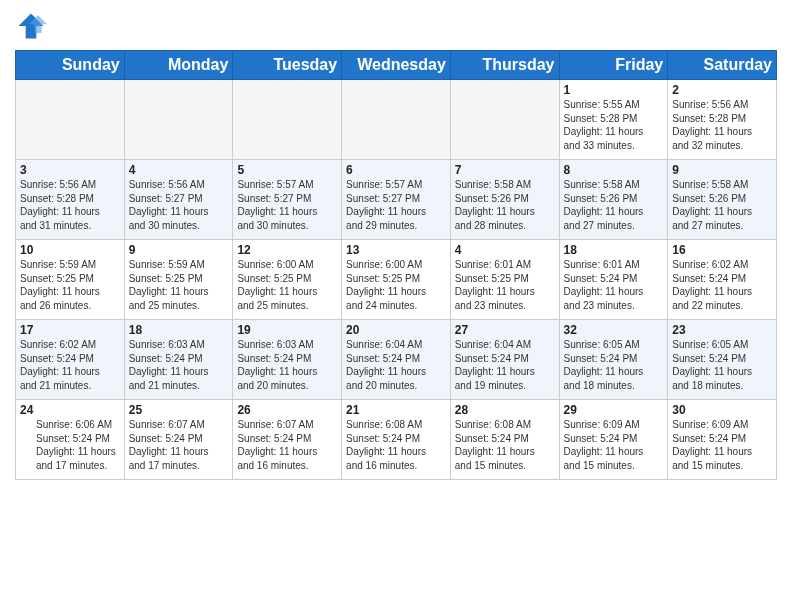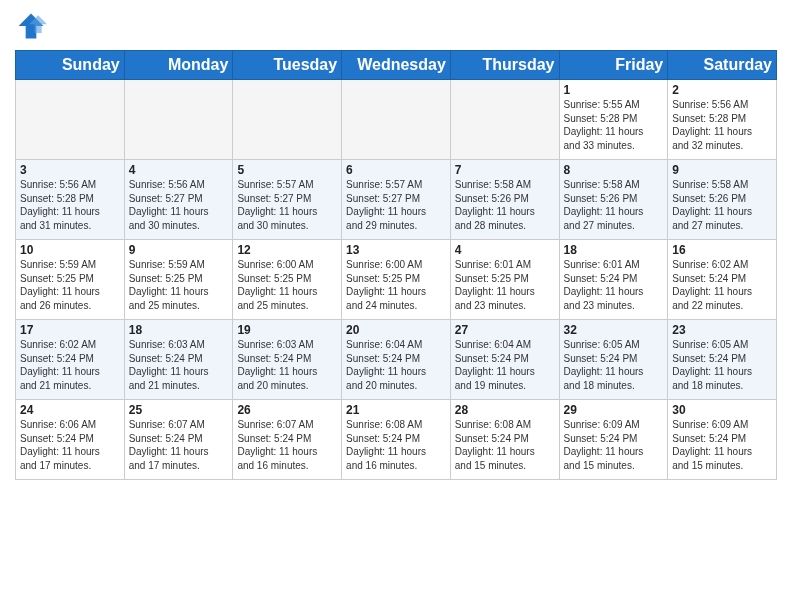--- a/index.html
+++ b/index.html
@@ -308,21 +308,21 @@
             <span class="day-num">23</span>
             <div class="day-info" style="white-space: pre-line;">Sunrise: 6:05 AM
 Sunset: 5:24 PM
 Daylight: 11 hours
 and 18 minutes.</div>
           </td>
         </tr>
         <tr>
           <td>
             <span class="day-num">24</span>
-            <div class="day-info" style="white-space: pre-line;">Sunrise: 6:06 AM
+            <div class="day-info" style="white-space: pre-line; margin-left: 16px;">Sunrise: 6:06 AM
 Sunset: 5:24 PM
 Daylight: 11 hours
 and 17 minutes.</div>
           </td>
           <td>
             <span class="day-num">25</span>
             <div class="day-info" style="white-space: pre-line;">Sunrise: 6:07 AM
 Sunset: 5:24 PM
 Daylight: 11 hours
 and 17 minutes.</div>

